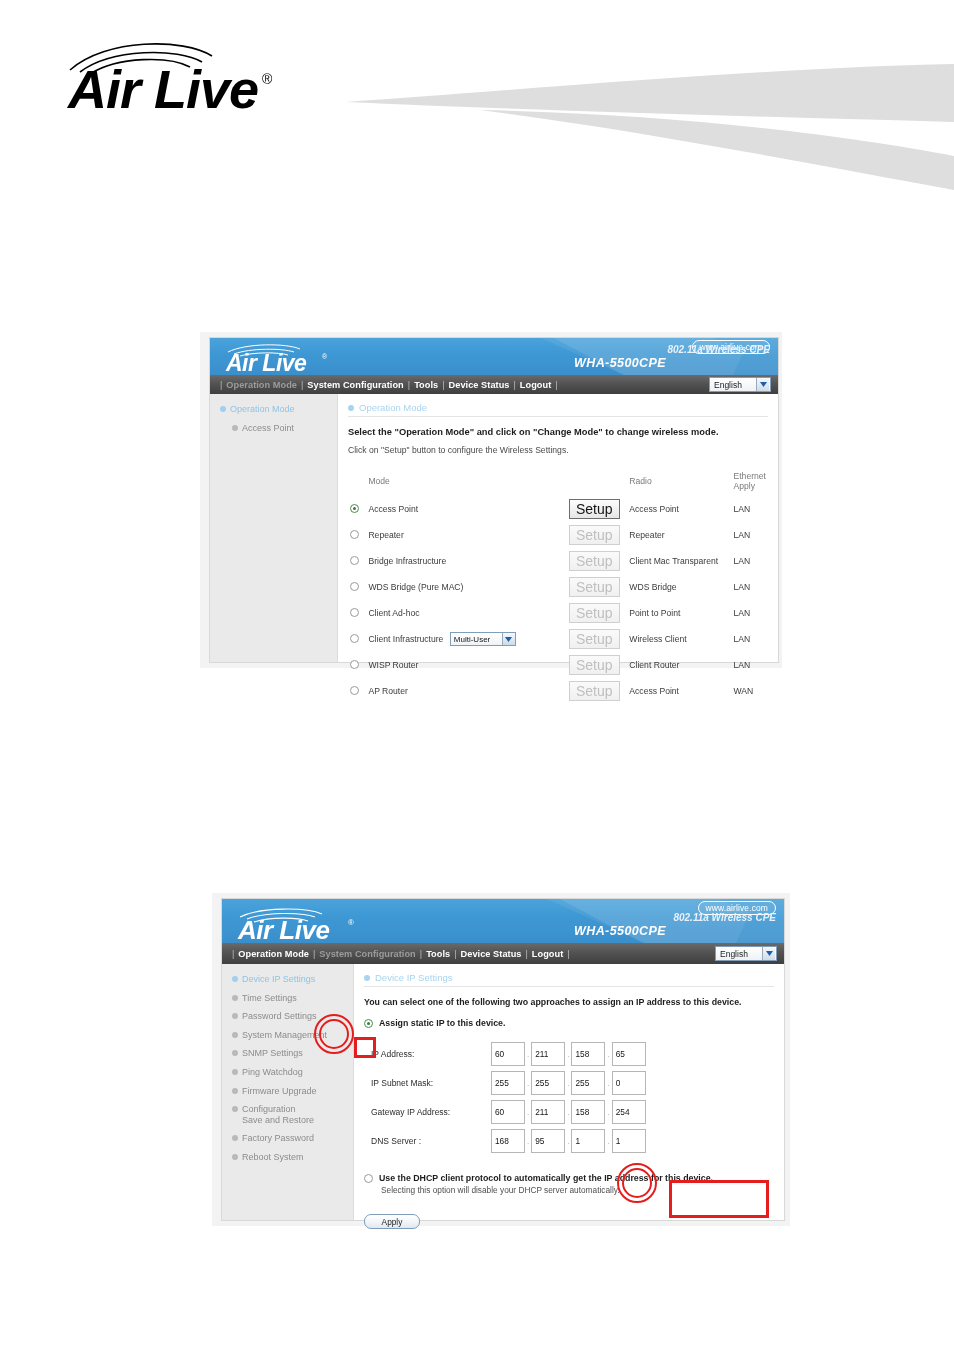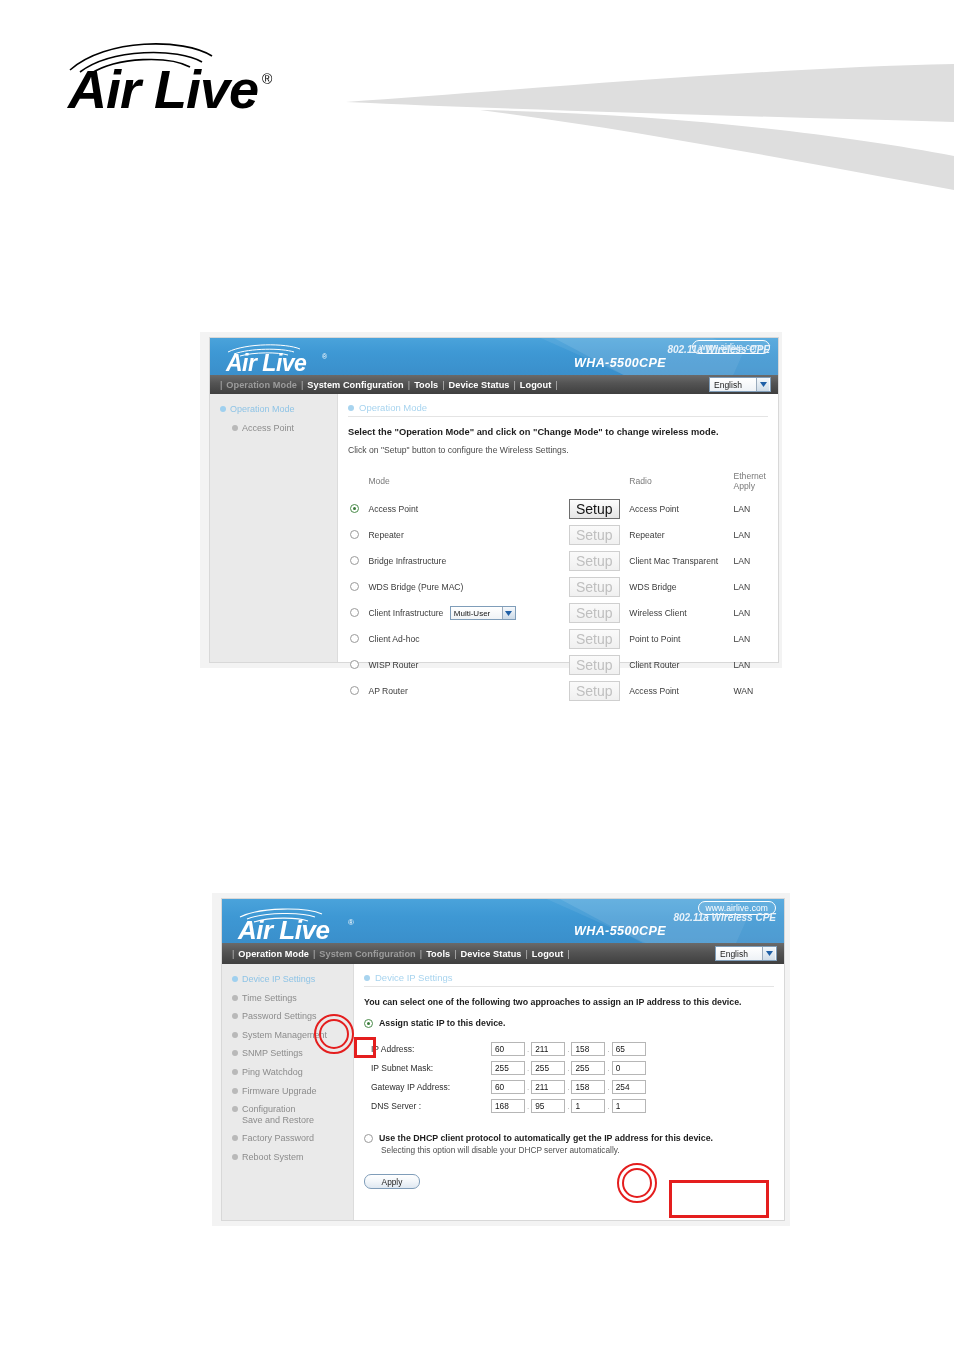--- a/index.html
+++ b/index.html
@@ -283,21 +283,21 @@
     margin-bottom: 10px;
   }
   .opt-sub {
     font-size: 8.3px; color: #4f4f4f;
     margin: 2px 0 0 17px;
   }
   table.ip-table { border-collapse: separate; border-spacing: 0 3px; margin-left: 6px; }
   table.ip-table td { font-size: 8.5px; color: #2c2c2c; vertical-align: middle; }
   td.ip-label { width: 120px; padding-right: 4px; }
   .octet {
-    width: 34px; height: 14px;
+    width: 34px; height: 24px;
     border: 1px solid #b6b6b6;
     background: #ffffff;
     font-size: 8.3px;
     color: #141414;
     padding: 0 3px;
     display: inline-flex;
     align-items: center;
     font-family: "Liberation Sans", sans-serif;
   }
   .dot { color: #9a9a9a; font-size: 8px; padding: 0 2px; }
@@ -493,48 +493,48 @@
             <td>
               <span class="btn-setup disabled">Setup</span>
             </td>
             <td>WDS Bridge</td>
             <td>LAN</td>
           </tr>
           <tr>
             <td>
               <span class="radio"></span>
             </td>
+            <td>
+              <span>Client Ad-hoc</span>
+            </td>
+            <td>
+              <span class="btn-setup disabled">Setup</span>
+            </td>
+            <td>Point to Point</td>
+            <td>LAN</td>
+          </tr>
+          <tr>
+            <td>
+              <span class="radio"></span>
+            </td>
             <td style="white-space:nowrap;">
               <span>Client Infrastructure</span>
               <span class="mode-select">
                 <span>Multi-User</span>
                 <span class="arrow">
                   <svg width="7" height="5" viewBox="0 0 7 5">
                       <path d="M0 0 L7 0 L3.5 5 Z" fill="#1f5fa6"></path>
                     </svg>
                 </span>
               </span>
             </td>
             <td>
               <span class="btn-setup disabled">Setup</span>
             </td>
             <td>Wireless Client</td>
-            <td>LAN</td>
-          </tr>
-          <tr>
-            <td>
-              <span class="radio"></span>
-            </td>
-            <td>
-              <span>Client Ad-hoc</span>
-            </td>
-            <td>
-              <span class="btn-setup disabled">Setup</span>
-            </td>
-            <td>Point to Point</td>
             <td>LAN</td>
           </tr>
           <tr>
             <td>
               <span class="radio"></span>
             </td>
             <td>
               <span>WISP Router</span>
             </td>
             <td>

